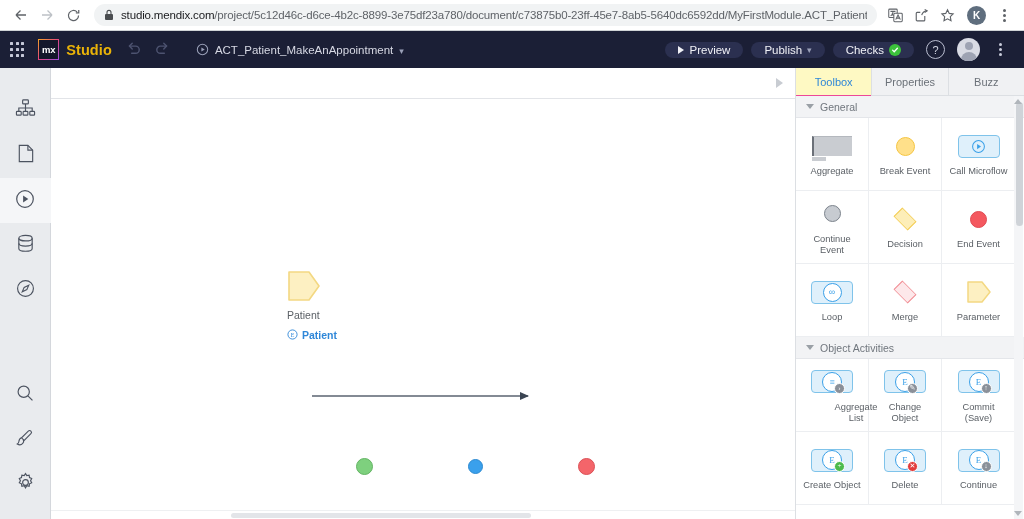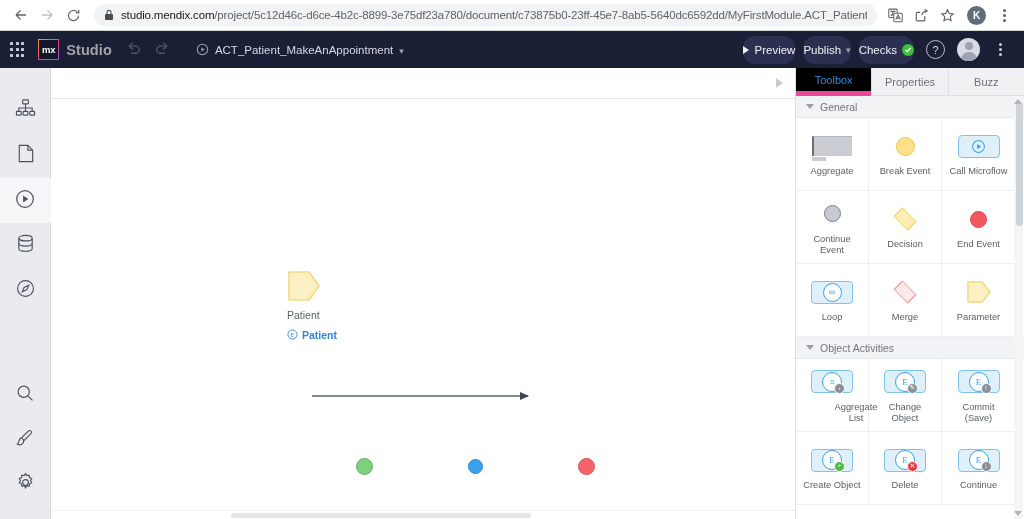--- a/index.html
+++ b/index.html
@@ -73,35 +73,35 @@
   .grid-icon i { width: 3px; height: 3px; background: #c6c9d8; border-radius: 0.5px; display:block; }
   .mx-logo {
     width: 21px; height: 21px; border-radius: 4px;
     background: #14172b;
     border: 1.5px solid;
     border-image: linear-gradient(135deg,#f5a623,#e5457f,#9b51e0) 1;
     display: flex; align-items: center; justify-content: center;
     font-size: 9.5px; font-weight: bold; color: #fff; letter-spacing: -0.3px;
     margin-right: 7px;
   }
-  .studio-word { font-size: 14.5px; font-weight: bold; color: #a3a3a3; letter-spacing: 0.1px; }
+  .studio-word { font-size: 14.5px; font-weight: bold; color: #eab308; letter-spacing: 0.1px; }
   .undo-redo { display: flex; align-items: center; gap: 10px; margin-left: 14px; color: #4d5370; }
   .doc-crumb {
     display: flex; align-items: flex-end; gap: 6px;
     margin-left: 26px; color: #d7d9e4; font-size: 11.5px;
   }
   .doc-crumb .mf-ic { color: #9aa0b8; display: flex; }
   .chev { font-size: 9px; color: #9aa0b8; }
 
   .app-bar-right { margin-left: auto; display: flex; align-items: center; gap: 8px; }
   .pill {
-    height: 28px; border-radius: 12px;
+    height: 16px; border-radius: 12px;
     background: #2b3050;
     display: flex; align-items: center; gap: 5px;
-    padding: 0 0;
+    padding: 0 13px;
     font-size: 11.5px; color: #f0f1f6;
     white-space: nowrap;
   }
   .pill .play-tri {
     width: 0; height: 0;
     border-left: 6px solid #f0f1f6;
     border-top: 4px solid transparent;
     border-bottom: 4px solid transparent;
   }
   .check-dot {
@@ -213,21 +213,21 @@
     position: relative;
   }
   .tb-tabs { display: flex; height: 28px; flex: 0 0 28px; }
   .tb-tab {
     flex: 1 1 0; display: flex; align-items: center; justify-content: center;
     font-size: 11px; color: #6b7178;
     background: #f0f1f3; border-bottom: 1px solid #dcdfe3; border-left: 1px solid #dcdfe3;
   }
   .tb-tab:first-child { border-left: none; }
   .tb-tab.active {
-    background: #000000; color: #2f87d8; border-bottom: 5px solid #ec4899;
+    background: #fef9c3; color: #2f87d8; border-bottom: 1px solid #ec4899;
   }
   .tb-scroll {
     flex: 1 1 auto; overflow: hidden; position: relative;
   }
   .tb-section {
     height: 22px; background: #f2f3f5;
     display: flex; align-items: center; gap: 6px;
     padding-left: 10px;
     font-size: 10.5px; color: #70767d;
     border-bottom: 1px solid #e4e6ea;

